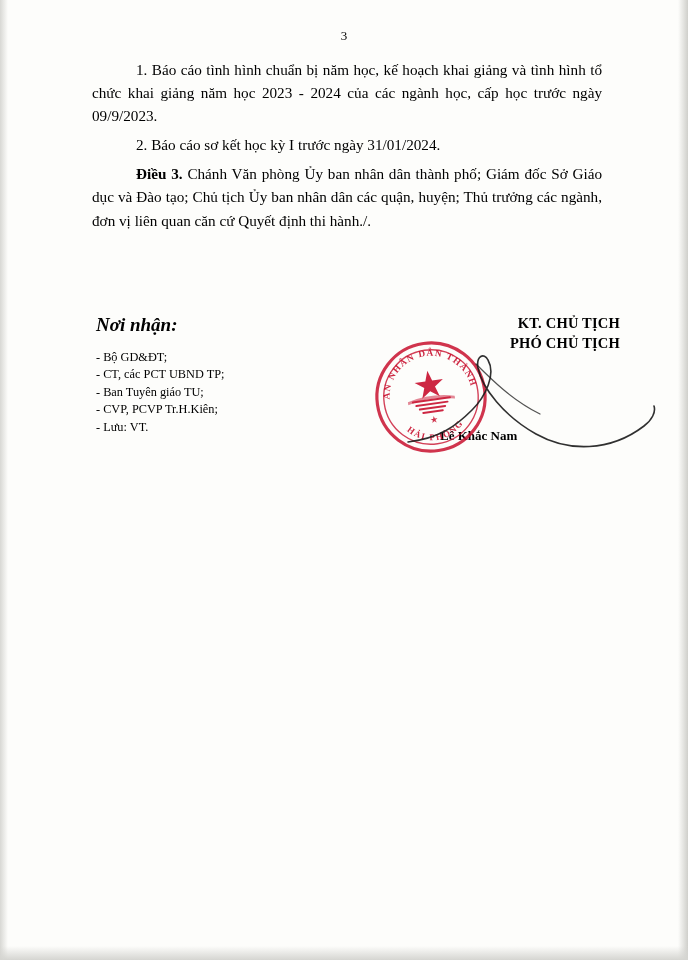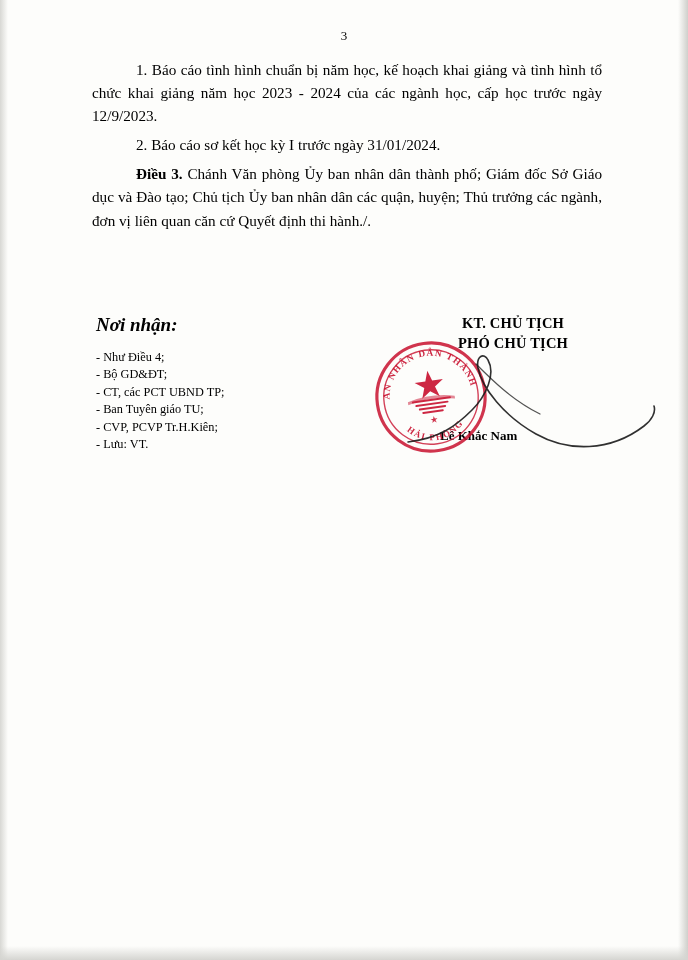--- a/index.html
+++ b/index.html
@@ -67,24 +67,24 @@
     margin: 0;
     padding: 0;
   }
   .recipients-list li {
     font-size: 12.3px;
     line-height: 1.42;
     white-space: nowrap;
   }
   .signature-block {
     position: absolute;
-    left: 388px;
+    left: 370px;
     top: 314px;
     width: 250px;
-    text-align: center;
+    text-align: right;
   }
   .sig-line {
     font-size: 14.5px;
     font-weight: bold;
     line-height: 1.35;
     letter-spacing: 0.2px;
   }
   .signer-name {
     position: absolute;
     left: 440px;
@@ -127,29 +127,28 @@
   }
 </style>
 </head>
 <body>
 
 <div class="page">
 
   <div class="page-number">3</div>
 
   <div class="body-text">
-    <p class="para">1. Báo cáo tình hình chuẩn bị năm học, kế hoạch khai giảng và tình hình tổ chức khai giảng năm học 2023 - 2024 của các ngành học, cấp học trước ngày 12/9/2023.</p>
+    <p class="para">1. Báo cáo tình hình chuẩn bị năm học, kế hoạch khai giảng và tình hình tổ chức khai giảng năm học 2023 - 2024 của các ngành học, cấp học trước ngày 09/9/2023.</p>
     <p class="para">2. Báo cáo sơ kết học kỳ I trước ngày 31/01/2024.</p>
     <p class="para dieu"><span class="bold">Điều 3.</span><span> Chánh Văn phòng Ủy ban nhân dân thành phố; Giám đốc Sở Giáo dục và Đào tạo; Chủ tịch Ủy ban nhân dân các quận, huyện; Thủ trưởng các ngành, đơn vị liên quan căn cứ Quyết định thi hành./.</span></p>
   </div>
 
   <div class="recipients">
     <div class="recipients-title">Nơi nhận:</div>
     <ul class="recipients-list">
-      <li>- Như Điều 4;</li>
       <li>- Bộ GD&amp;ĐT;</li>
       <li>- CT, các PCT UBND TP;</li>
       <li>- Ban Tuyên giáo TU;</li>
       <li>- CVP, PCVP Tr.H.Kiên;</li>
       <li>- Lưu: VT.</li>
     </ul>
   </div>
 
   <div class="signature-block">
     <div class="sig-line">KT. CHỦ TỊCH</div>

